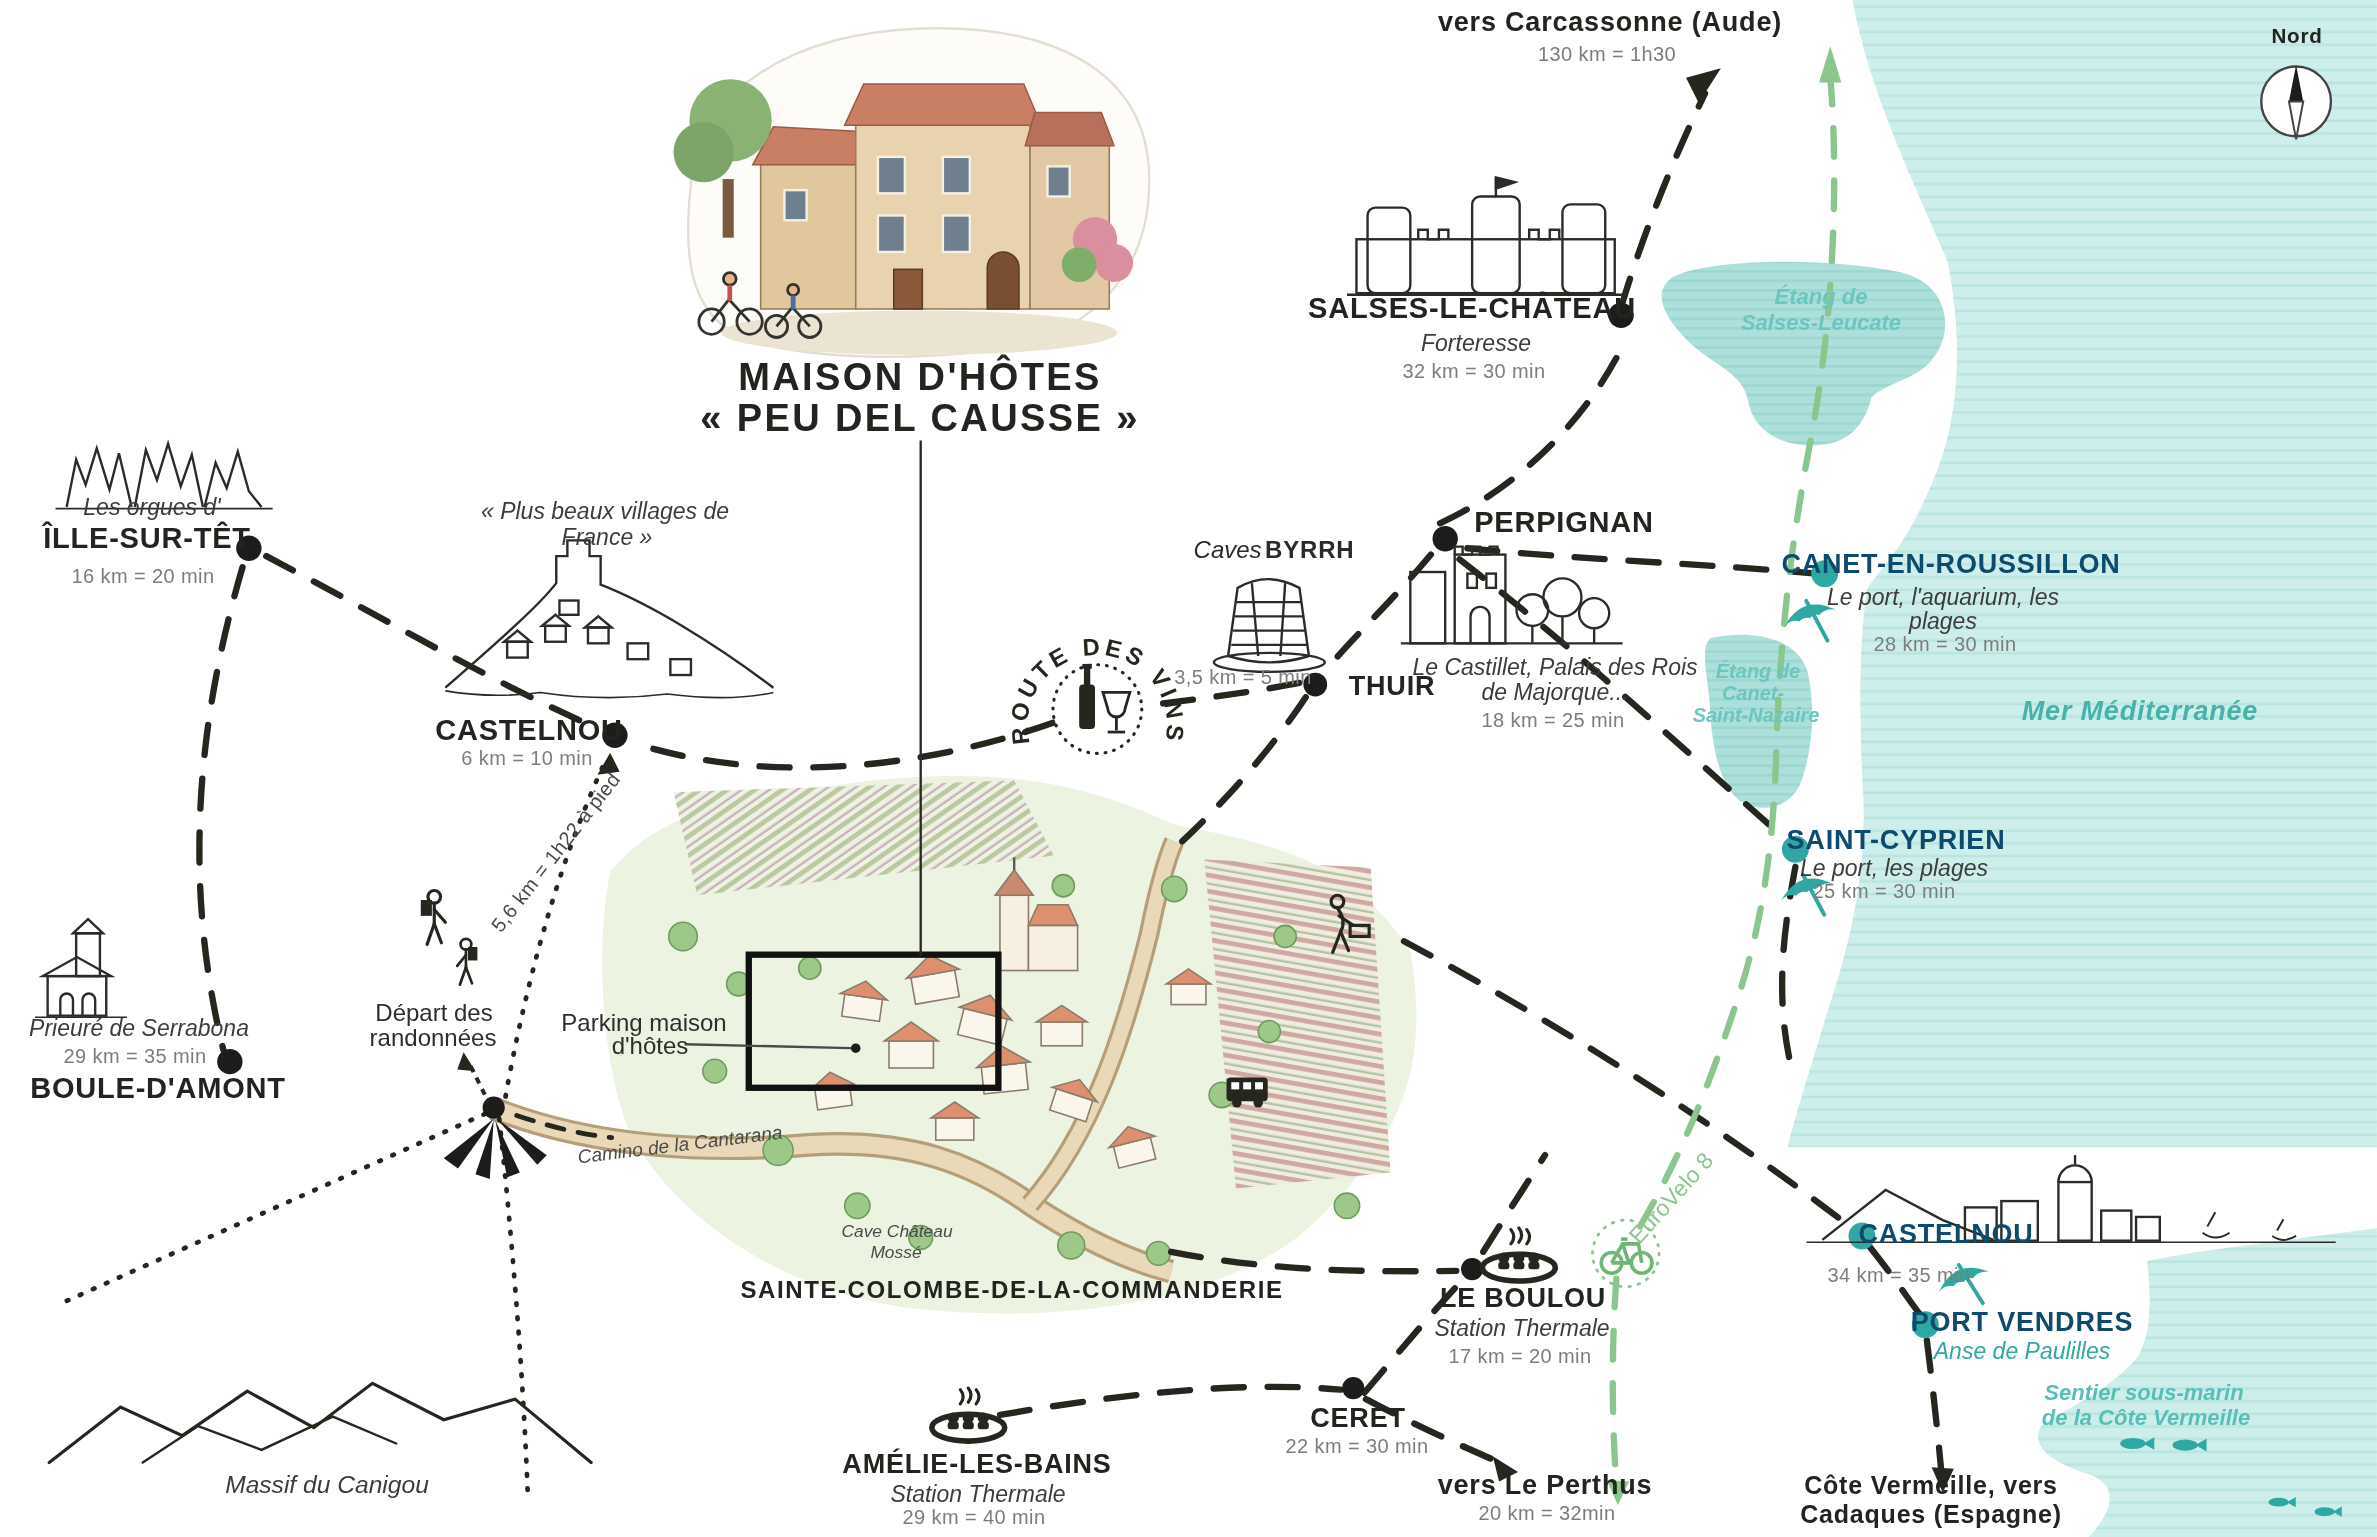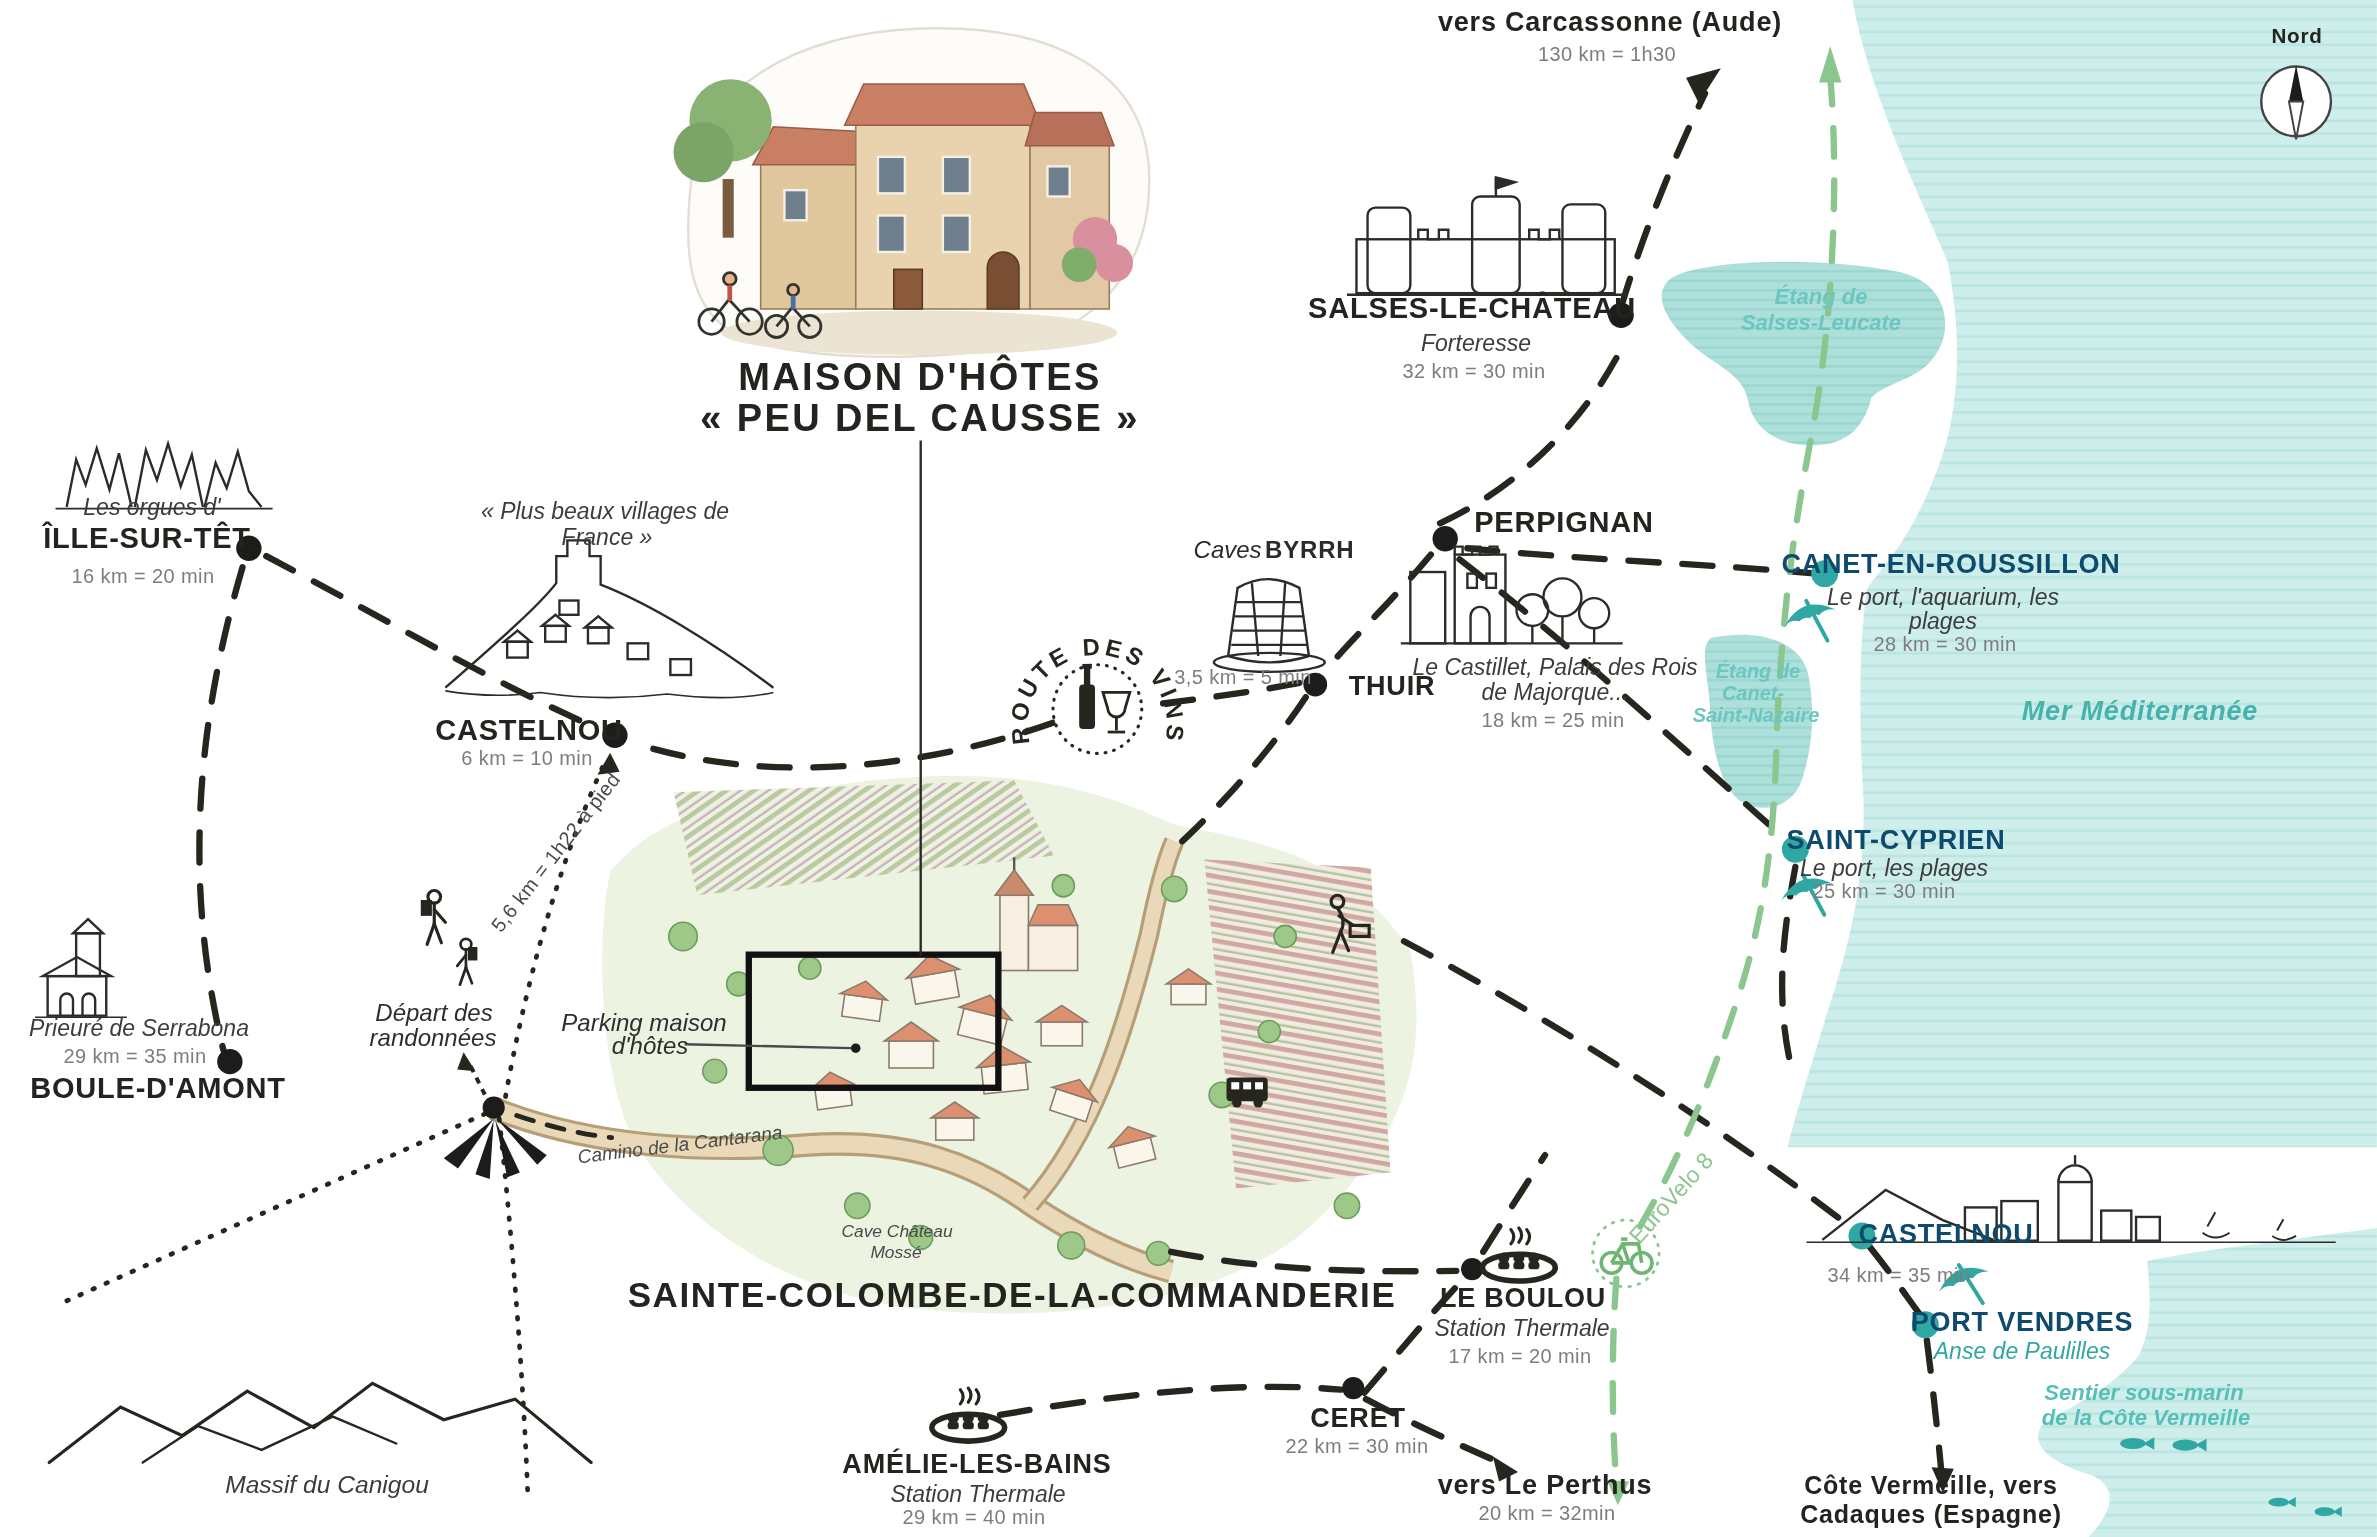--- a/index.html
+++ b/index.html
@@ -3,29 +3,29 @@
 <meta charset="utf-8">
 <style>
   html,body{margin:0;padding:0;background:#ffffff;}
   #stage{position:relative;width:2377px;height:1537px;background:#ffffff;overflow:hidden;
          font-family:"Liberation Sans","DejaVu Sans",sans-serif;color:#1d1d1b;}
   #bg{position:absolute;left:0;top:0;}
   .lbl{position:absolute;transform:translateX(-50%);text-align:center;white-space:nowrap;line-height:1.05;}
   .ttl{font-size:38px;font-weight:700;letter-spacing:2.4px;color:#23231f;}
   .nm{font-size:27px;font-weight:700;letter-spacing:0.8px;color:#23231f;}
   .nm-md{font-size:29px;}
-  .nm-lg{font-size:35px;letter-spacing:1.6px;text-align:right;}
+  .nm-lg{font-size:24px;letter-spacing:1.6px;text-align:right;}
   .teal{color:#0c4a6e;}
   .sub{font-size:23px;font-style:italic;color:#3c3c3c;}
   .sub-teal{color:#2fa7a2;}
   .dist{font-size:20px;color:#7d7d7d;letter-spacing:0.4px;}
   .lead{font-size:23px;font-style:italic;color:#3c3c3c;}
   .lagoon{font-size:22px;font-style:italic;font-weight:600;color:#6cc6c0;}
   .sealbl{font-size:27px;font-style:italic;font-weight:600;color:#45b3ac;letter-spacing:0.8px;}
-  .note{font-size:24px;font-style:italic;color:#2e2e2e;}
+  .note{font-size:24px;color:#2e2e2e;}
   .tiny{font-size:17.4px;font-style:italic;color:#4a4a4a;}
   .byrrh-pre{font-style:italic;font-size:24px;color:#2b2b2b;}
   .byrrh-logo{font-weight:800;font-size:24px;letter-spacing:0.8px;color:#2b2b2b;margin-top:48px;}
 </style>
 </head>
 <body>
 
 <div id="stage">
 
 <svg id="bg" width="2377" height="1537" viewBox="0 0 3000 1940">

